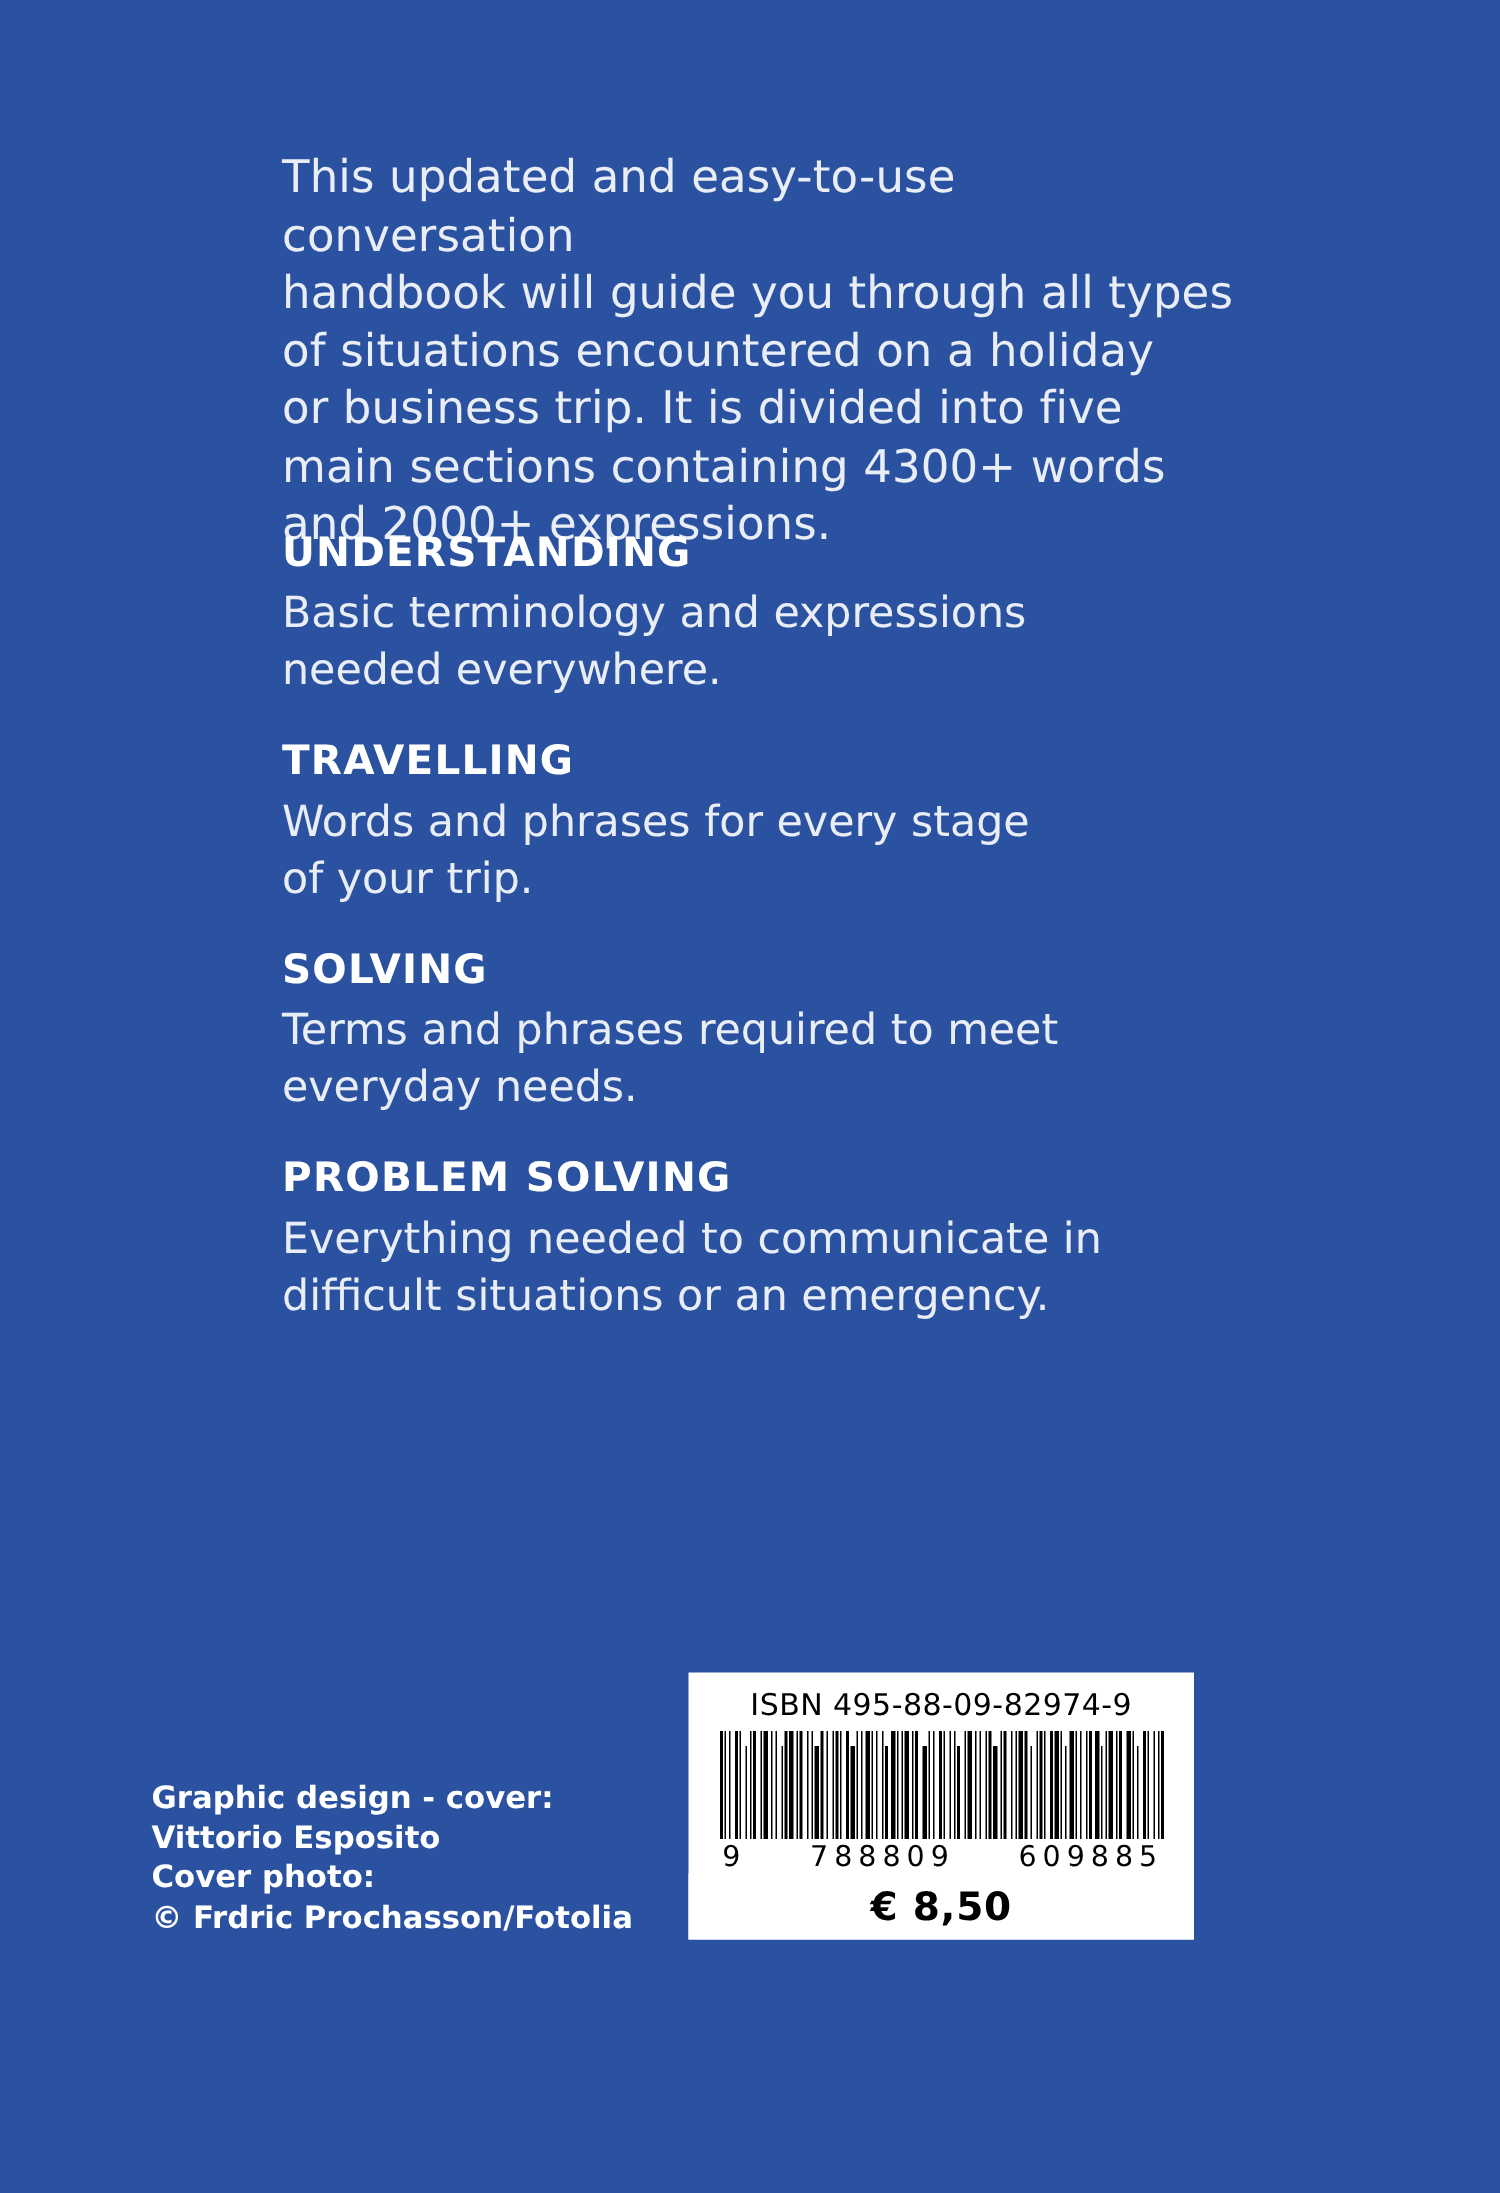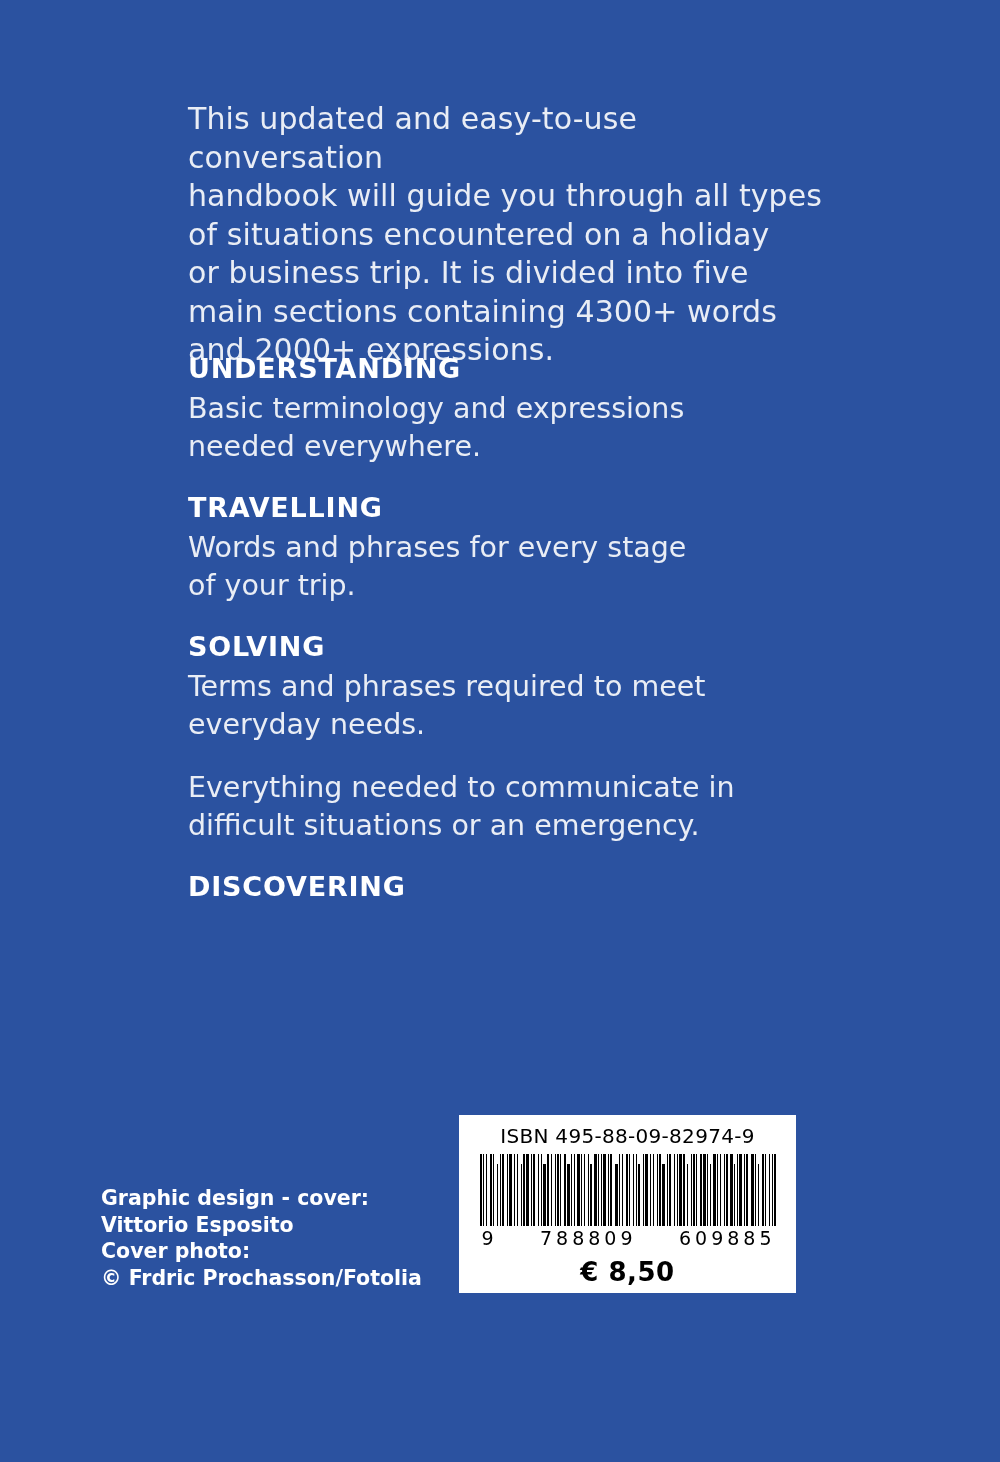--- a/index.html
+++ b/index.html
@@ -168,25 +168,25 @@
       <div class="section-title">TRAVELLING</div>
       <div class="section-body">Words and phrases for every stage
 of your trip.</div>
     </div>
     <div class="section">
       <div class="section-title">SOLVING</div>
       <div class="section-body">Terms and phrases required to meet
 everyday needs.</div>
     </div>
     <div class="section">
+      <div class="section-title">PROBLEM SOLVING</div>
       <div class="section-body">Everything needed to communicate in
 difficult situations or an emergency.</div>
     </div>
     <div class="section">
-      <div class="section-title">DISCOVERING</div>
     </div>
   </div>
 
   <div class="credits">Graphic design - cover:
 Vittorio Esposito
 Cover photo:
 © Frdric Prochasson/Fotolia</div>
 
   <div class="barcode-box">
     <div class="isbn-text">ISBN 495-88-09-82974-9</div>

